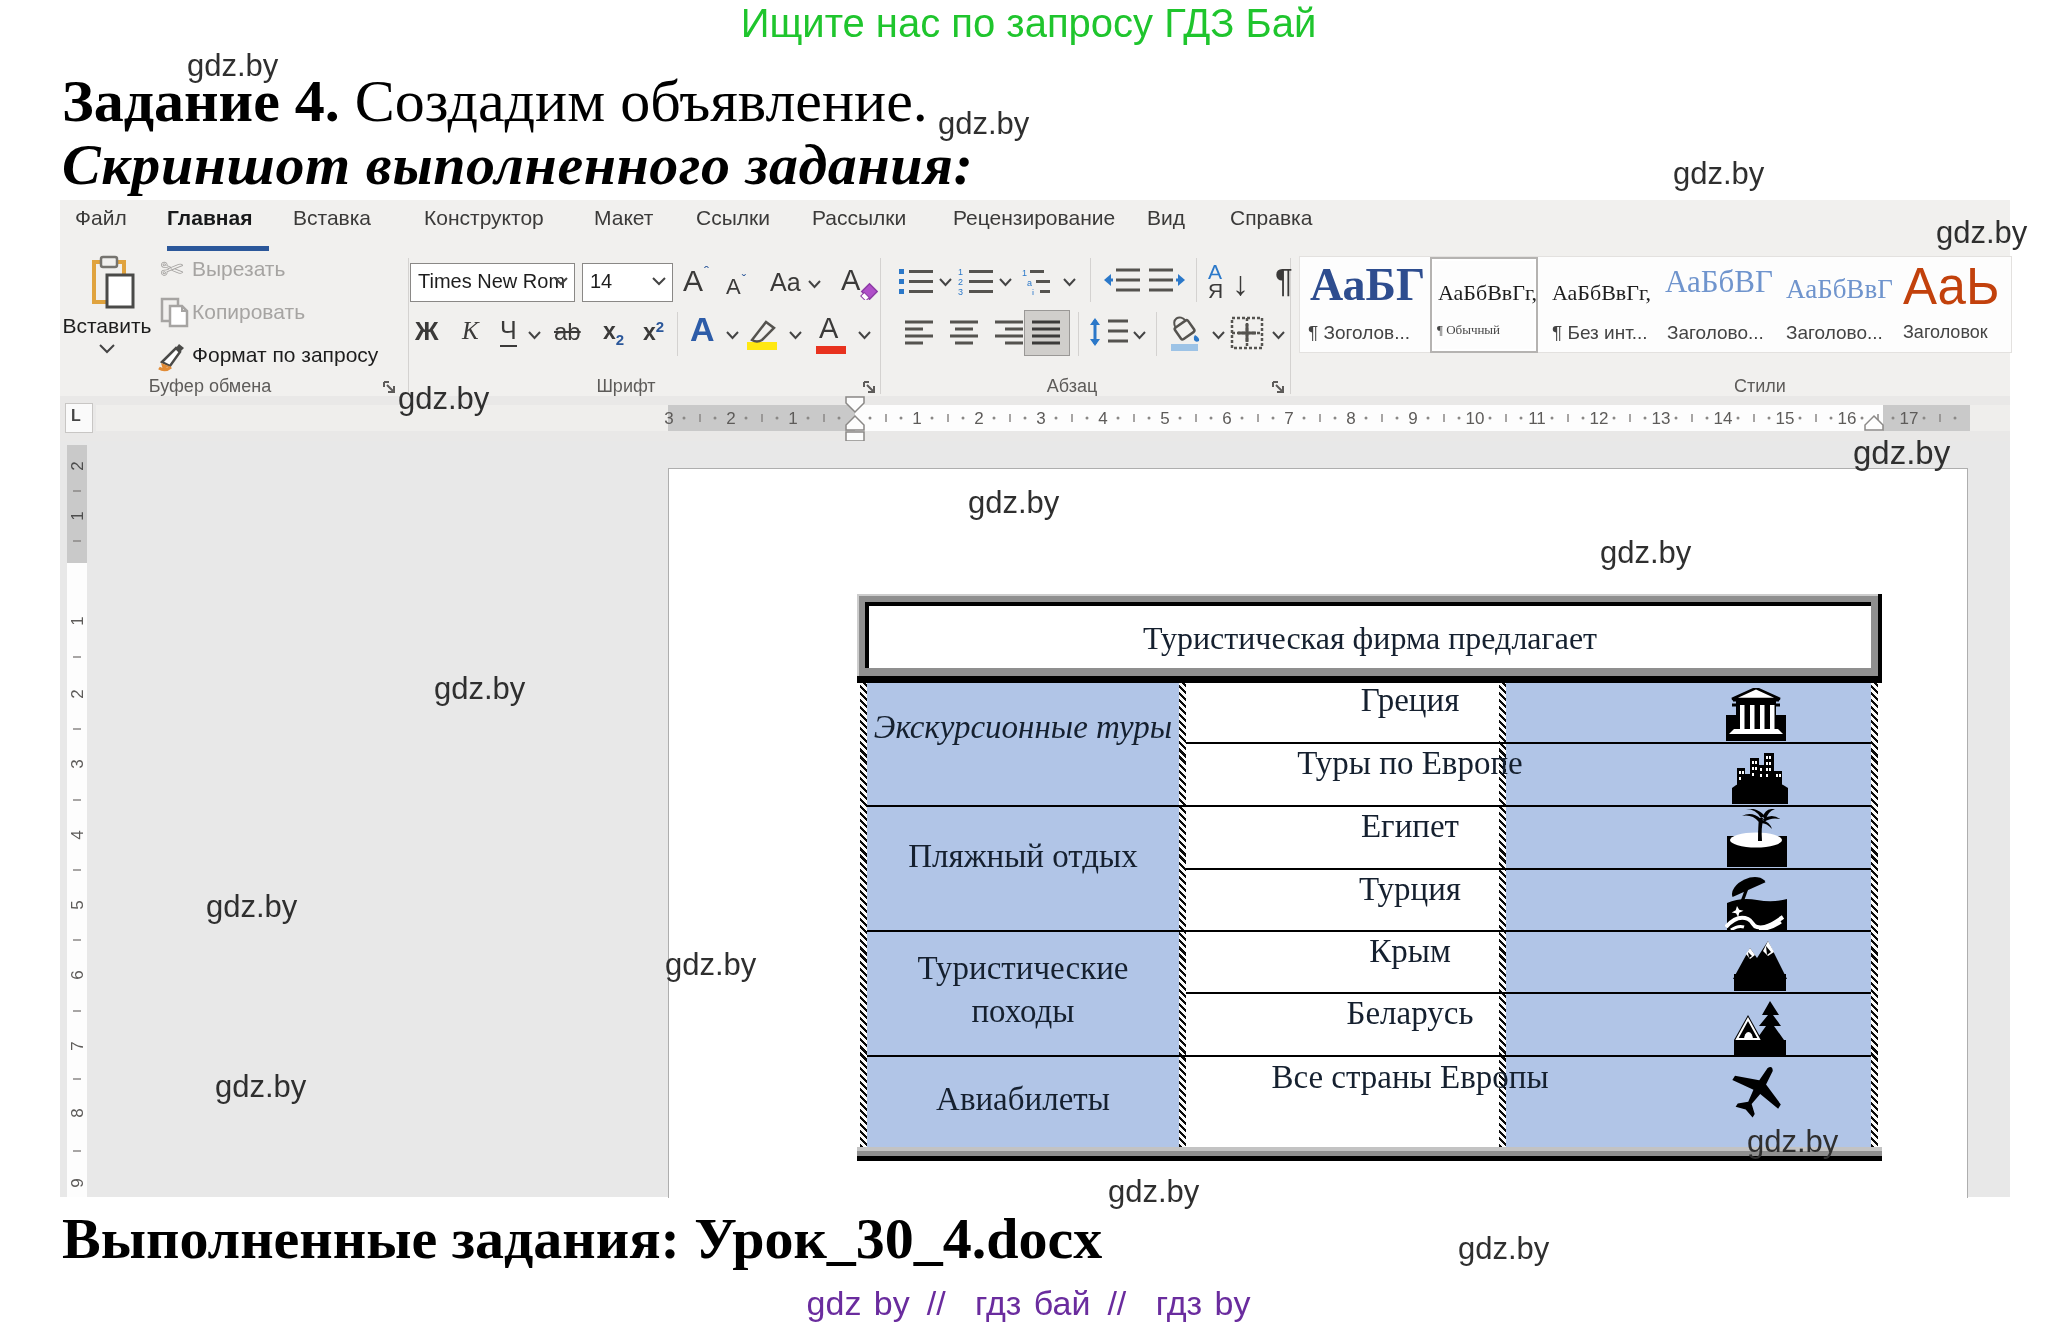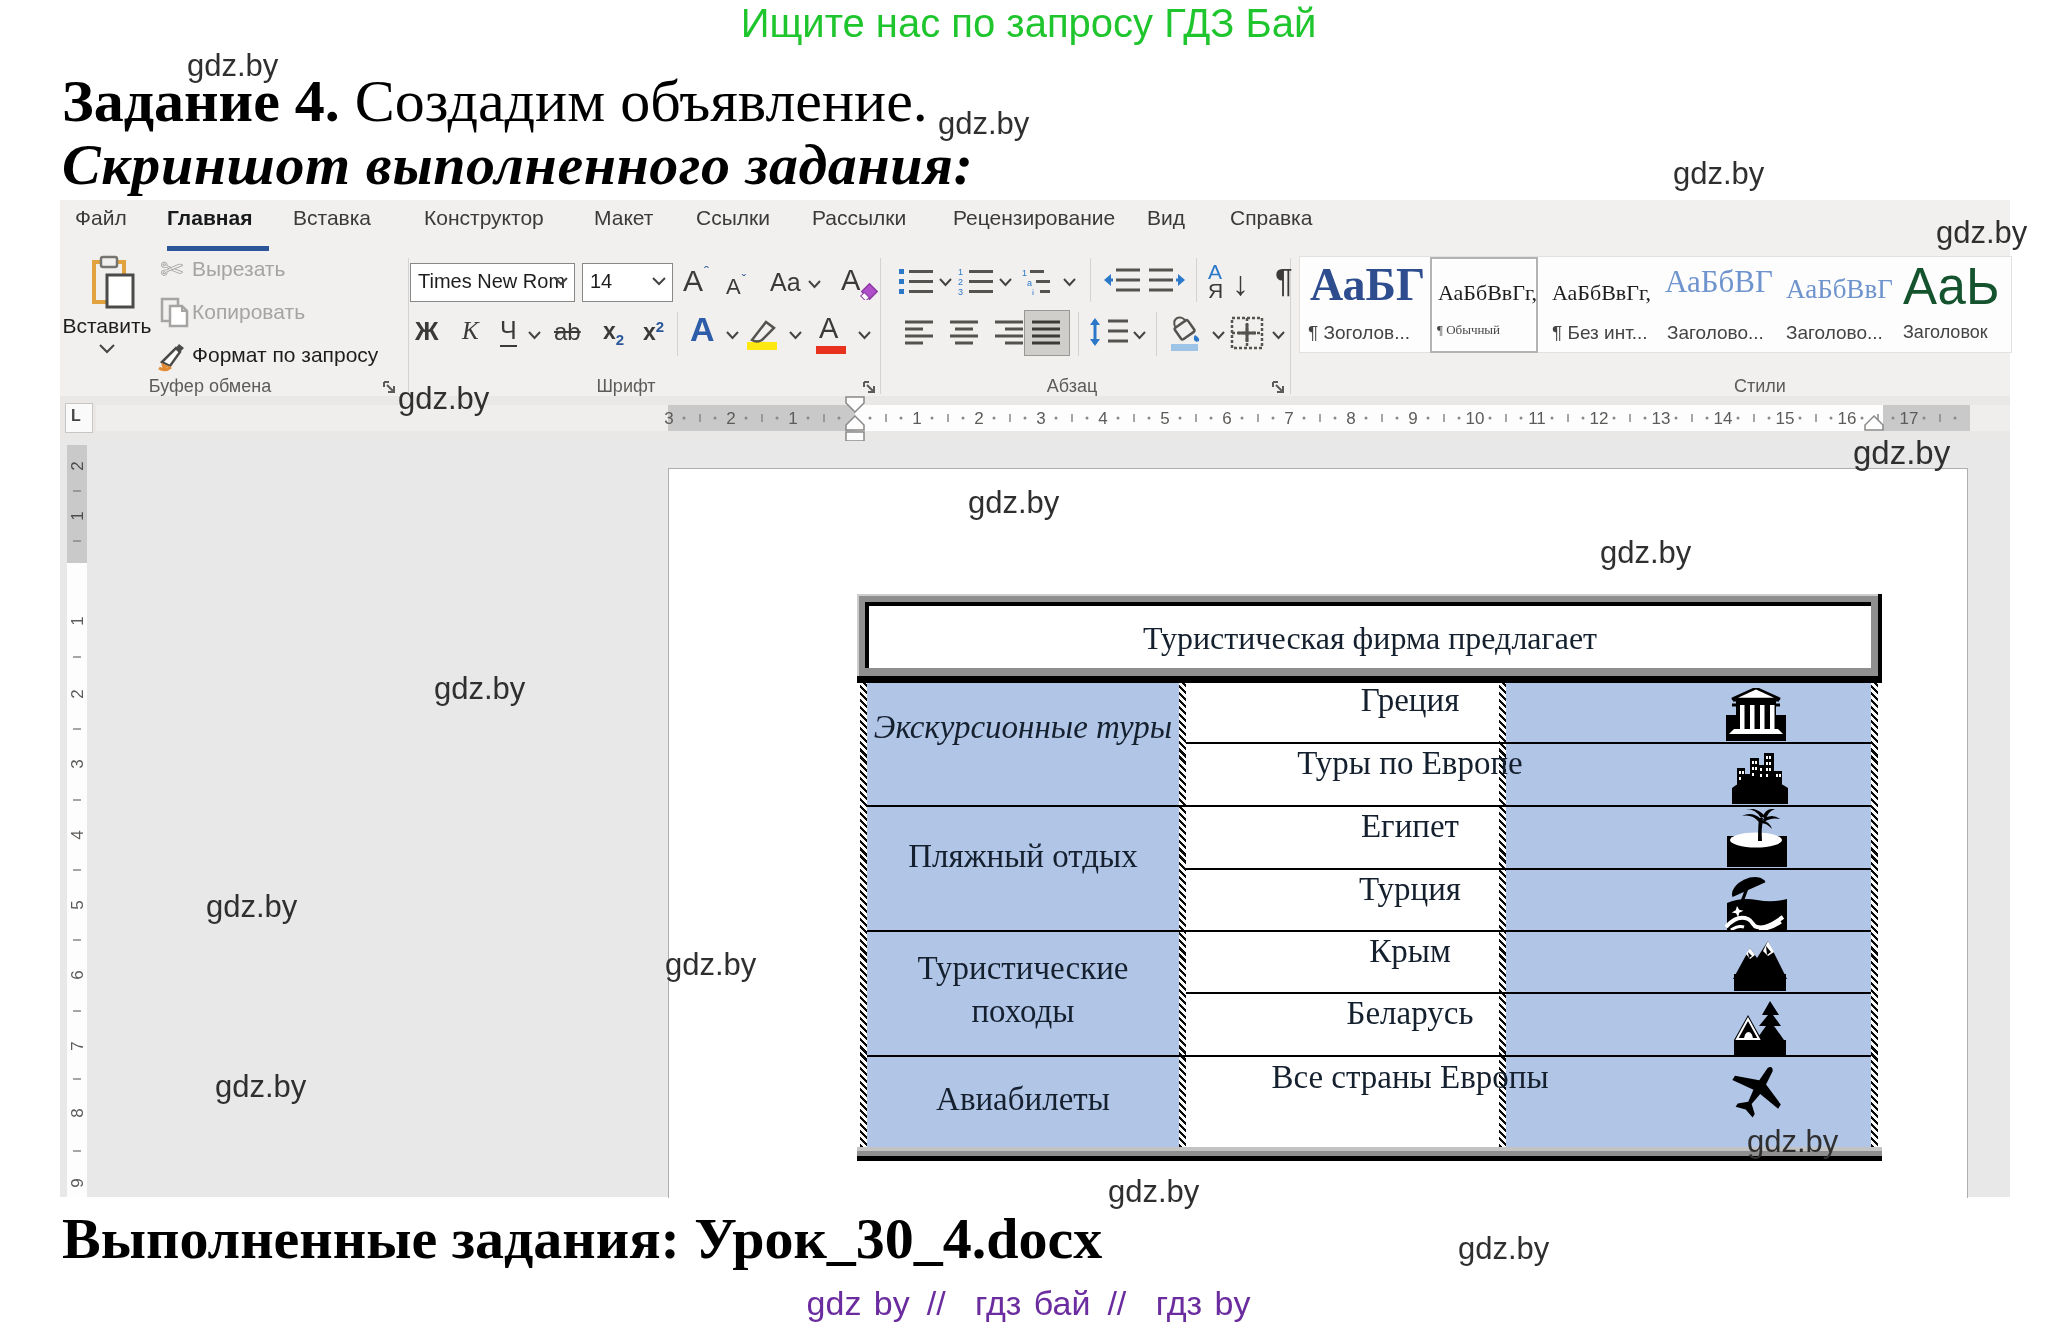--- a/index.html
+++ b/index.html
@@ -239,21 +239,21 @@
   <div class="abs" style="left:1248px;top:122px;font-size:19px;color:#444;">¶ Зоголов...</div>
   <div class="abs" style="left:1370px;top:57px;width:104px;height:92px;background:#fdfdfd;border:2px solid #b5b3b1;box-shadow:0 0 0 2px #fff inset;"></div>
   <div class="abs serif" style="left:1378px;top:80px;font-size:22px;color:#1d1d1d;white-space:nowrap;">АаБбВвГг,</div>
   <div class="abs" style="left:1377px;top:122px;font-size:13px;color:#444;font-family:Liberation Serif, serif;">¶ Обычный</div>
   <div class="abs serif" style="left:1492px;top:80px;font-size:22px;color:#1d1d1d;white-space:nowrap;">АаБбВвГг,</div>
   <div class="abs" style="left:1492px;top:122px;font-size:19px;color:#444;">¶ Без инт...</div>
   <div class="abs" style="left:1605px;top:64px;width:112px;height:55px;overflow:hidden;"><span class="serif" style="font-size:31px;color:#6f94cd;white-space:nowrap;">АаБбВГ</span></div>
   <div class="abs" style="left:1607px;top:122px;font-size:19px;color:#444;">Заголово...</div>
   <div class="abs serif" style="left:1726px;top:74px;font-size:27px;color:#6f94cd;white-space:nowrap;">АаБбВвГ</div>
   <div class="abs" style="left:1726px;top:122px;font-size:19px;color:#444;">Заголово...</div>
-  <div class="abs" style="left:1843px;top:57px;font-size:51px;color:#14532d;white-space:nowrap;">АаЬ</div>
+  <div class="abs" style="left:1843px;top:57px;font-size:51px;color:#c2410c;white-space:nowrap;">АаЬ</div>
   <div class="abs" style="left:1843px;top:122px;font-size:18px;color:#444;">Заголовок</div>
 
   <div class="abs" style="left:0;top:196px;width:1950px;height:45px;background:#e9e8e7;"></div>
   <div class="abs" style="left:5px;top:203px;width:26px;height:28px;background:#fafafa;border:1px solid #c8c6c4;"></div>
   <div class="abs" style="left:11px;top:207px;font-size:16px;font-weight:bold;color:#444;">L</div>
   <svg class="abs" style="left:0px;top:196px;" width="1950" height="45" viewBox="0 0 1950 45">
     <rect x="36" y="9" width="1914" height="26" fill="#efeeec"></rect>
     <rect x="608" y="9" width="187" height="26" fill="#c9c9c9"></rect>
     <rect x="795" y="9" width="1028" height="26" fill="#fdfdfd"></rect>
     <rect x="1823" y="9" width="87" height="26" fill="#c9c9c9"></rect>

